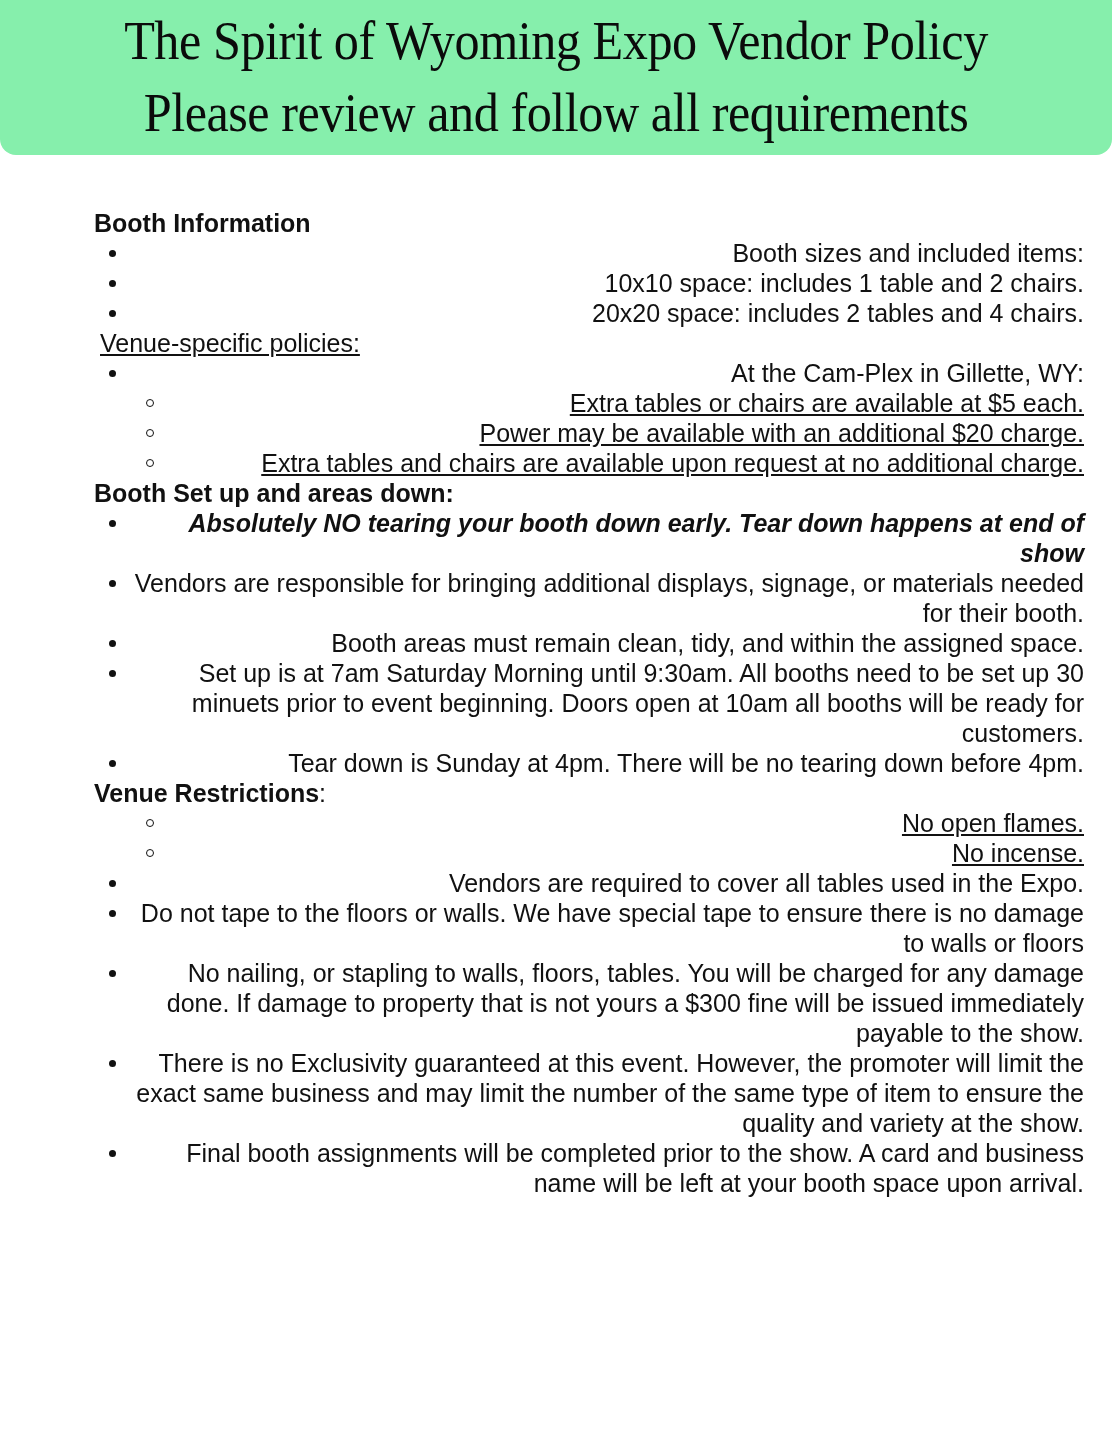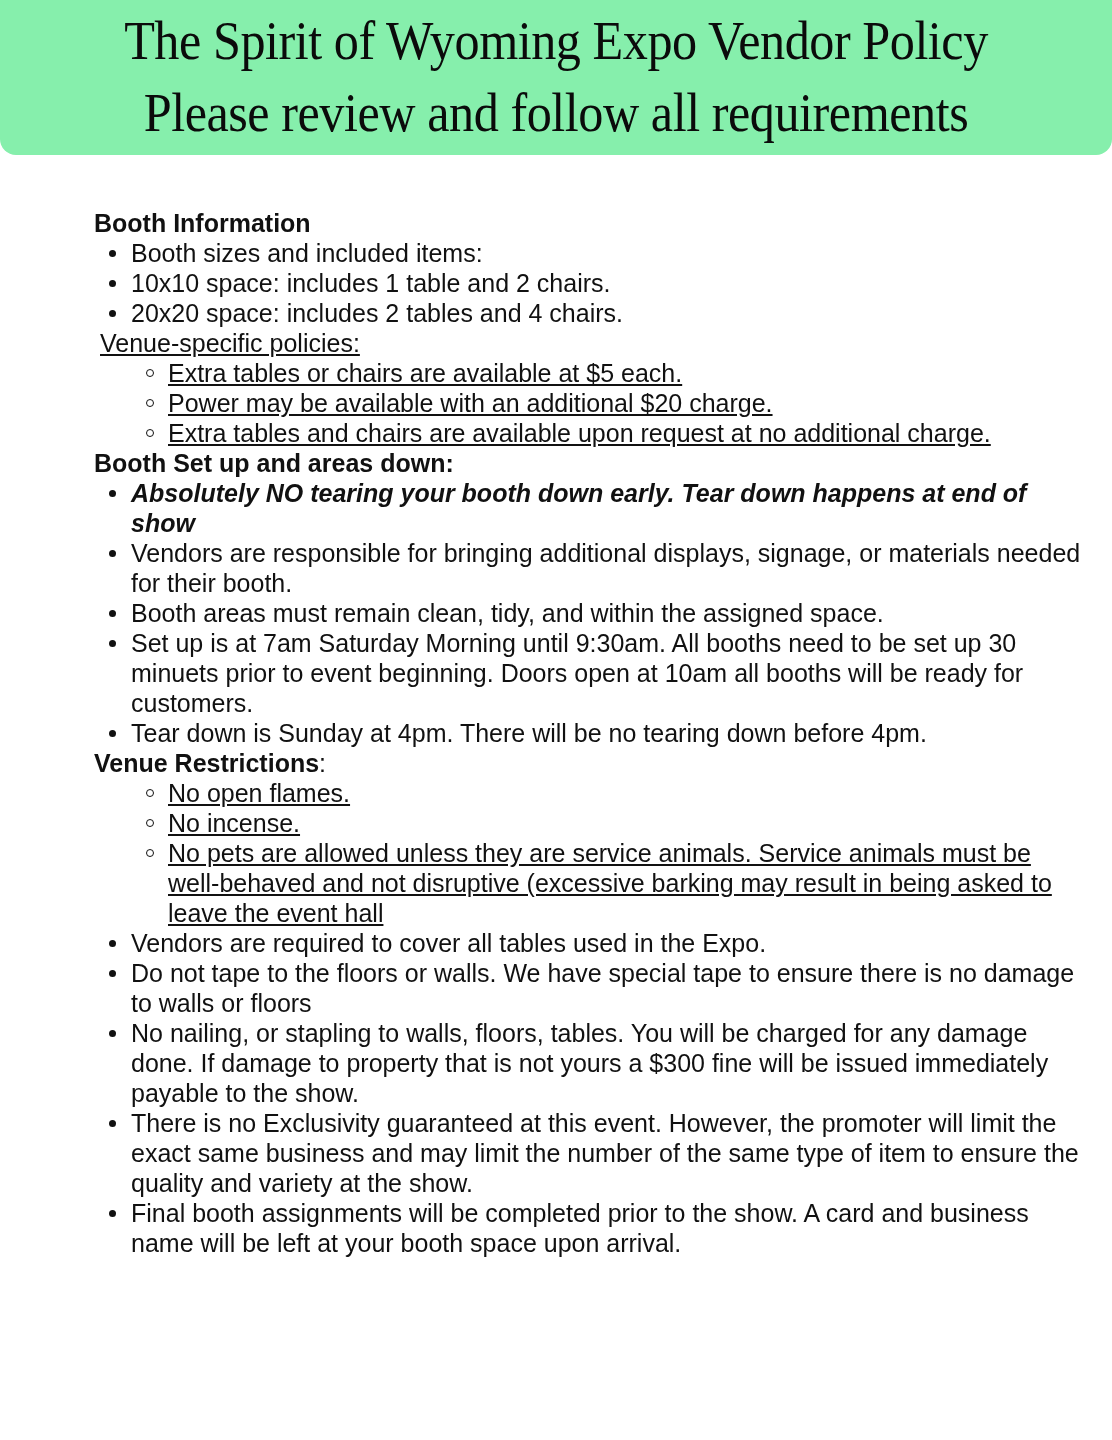--- a/index.html
+++ b/index.html
@@ -55,20 +55,21 @@
       padding: 0;
       text-decoration: underline;
     }
     ul {
       margin: 0;
       padding: 0;
       list-style: none;
     }
     li {
       position: relative;
+      text-align: right;
     }
     ul.l1 > li {
       padding-left: 37px;
     }
     ul.l1 > li::before {
       content: "";
       position: absolute;
       left: 15px;
       top: 12px;
       width: 7px;
@@ -102,20 +103,23 @@
 
 <div class="content">
 
   <div class="heading">Booth Information</div>
   <ul class="l1">
     <li>Booth sizes and included items:</li>
     <li>10x10 space: includes 1 table and 2 chairs.</li>
     <li>20x20 space: includes 2 tables and 4 chairs.</li>
   </ul>
   <div class="plain-line">Venue-specific policies:</div>
+  <ul class="l1">
+    <li><span>At the Cam-Plex in Gillette, WY:</span></li>
+  </ul>
   <ul class="l2">
     <li>Extra tables or chairs are available at $5 each.</li>
     <li>Power may be available with an additional $20 charge.</li>
   </ul>
   <ul class="l2">
     <li>Extra tables and chairs are available upon request at no additional charge.</li>
   </ul>
 
   <div class="heading">Booth Set up and areas down:</div>
   <ul class="l1">
@@ -125,21 +129,20 @@
     <li>Set up is at 7am Saturday Morning until 9:30am. All booths need to be set up 30 minuets prior to event beginning. Doors open at 10am all booths will be ready for customers.</li>
     <li>Tear down is Sunday at 4pm. There will be no tearing down before 4pm.</li>
   </ul>
 
   <div>
     <span class="heading">Venue Restrictions</span><span>:</span>
   </div>
   <ul class="l2">
     <li>No open flames.</li>
     <li>No incense.</li>
-    <li>No pets are allowed unless they are service animals. Service animals must be well-behaved and not disruptive (excessive barking may result in being asked to leave the event hall</li>
   </ul>
   <ul class="l1">
     <li>Vendors are required to cover all tables used in the Expo.</li>
     <li>Do not tape to the floors or walls. We have special tape to ensure there is no damage to walls or floors</li>
     <li>No nailing, or stapling to walls, floors, tables. You will be charged for any damage done. If damage to property that is not yours a $300 fine will be issued immediately payable to the show.</li>
     <li>There is no Exclusivity guaranteed at this event. However, the promoter will limit the exact same business and may limit the number of the same type of item to ensure the quality and variety at the show.</li>
     <li>Final booth assignments will be completed prior to the show. A card and business name will be left at your booth space upon arrival.</li>
   </ul>
 </div>
 

